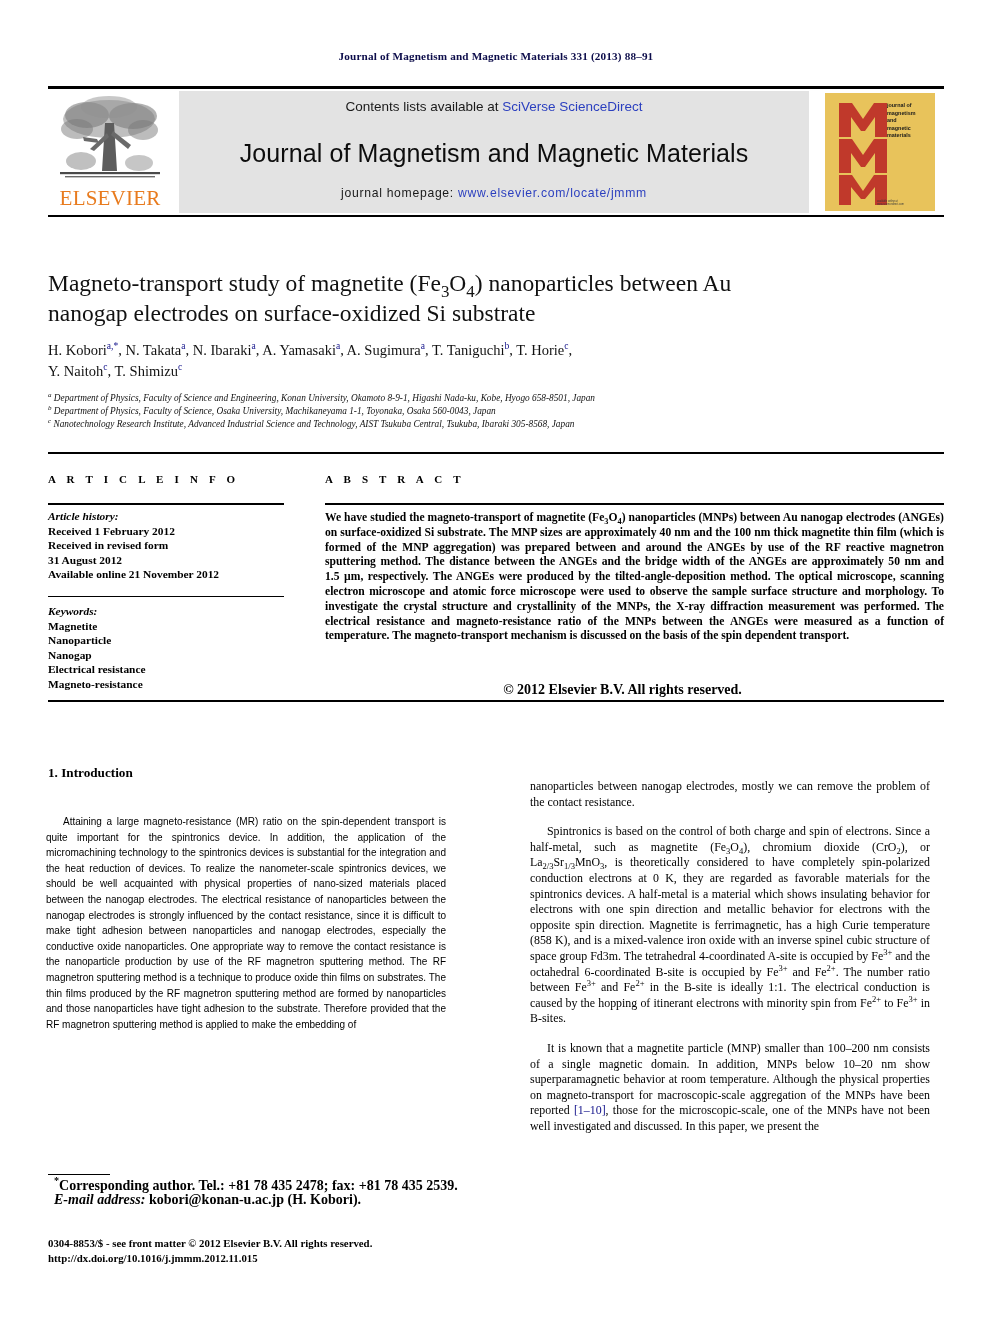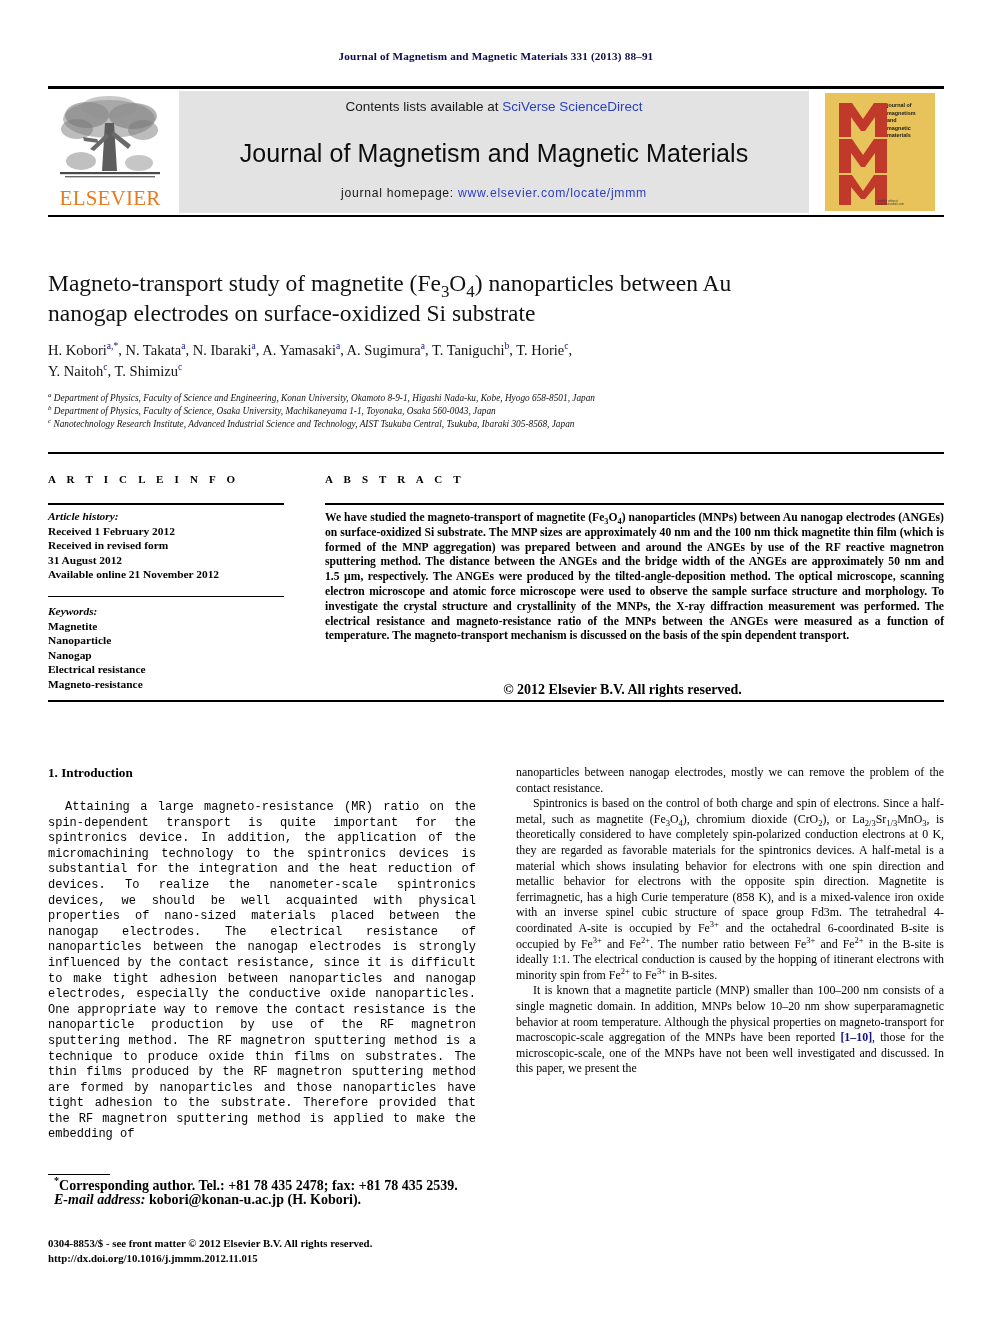--- a/index.html
+++ b/index.html
@@ -292,46 +292,46 @@
   .sec-head {
     position: absolute;
     left: 48px; top: 765px;
     font-family: "Liberation Serif", serif;
     font-weight: bold;
     font-size: 13.2px;
     color: #000;
   }
   .col-left {
     position: absolute;
-    left: 48px; top: 800px;
+    left: 32px; top: 800px;
     width: 428px;
-    font-family: Liberation Mono, monospace;
-    font-size: 12px;
+    font-family: Liberation Sans, sans-serif;
+    font-size: 10px;
     line-height: 15.6px;
     text-align: justify;
     color: #000;
   }
   .col-right {
     position: absolute;
     left: 516px; top: 765px;
     width: 428px;
     font-family: "Liberation Serif", serif;
     font-size: 11.9px;
     line-height: 15.6px;
     text-align: justify;
     color: #000;
   }
   .col-left p, .col-right p {
-    margin: 0;
+    margin: 14px;
     text-indent: 17px;
   }
   .col-left p.noind, .col-right p.noind {
     text-indent: 0;
   }
-  .ref-link { color: #11118a; font-weight: bold; }
+  .ref-link { color: #11118a; }
   sub, sup { font-size: 0.72em; line-height: 0; }
 
   
   .foot-rule {
     position: absolute;
     left: 48px; top: 1174px;
     width: 62px; height: 1.1px;
     background: #000;
   }
   .footnote {

